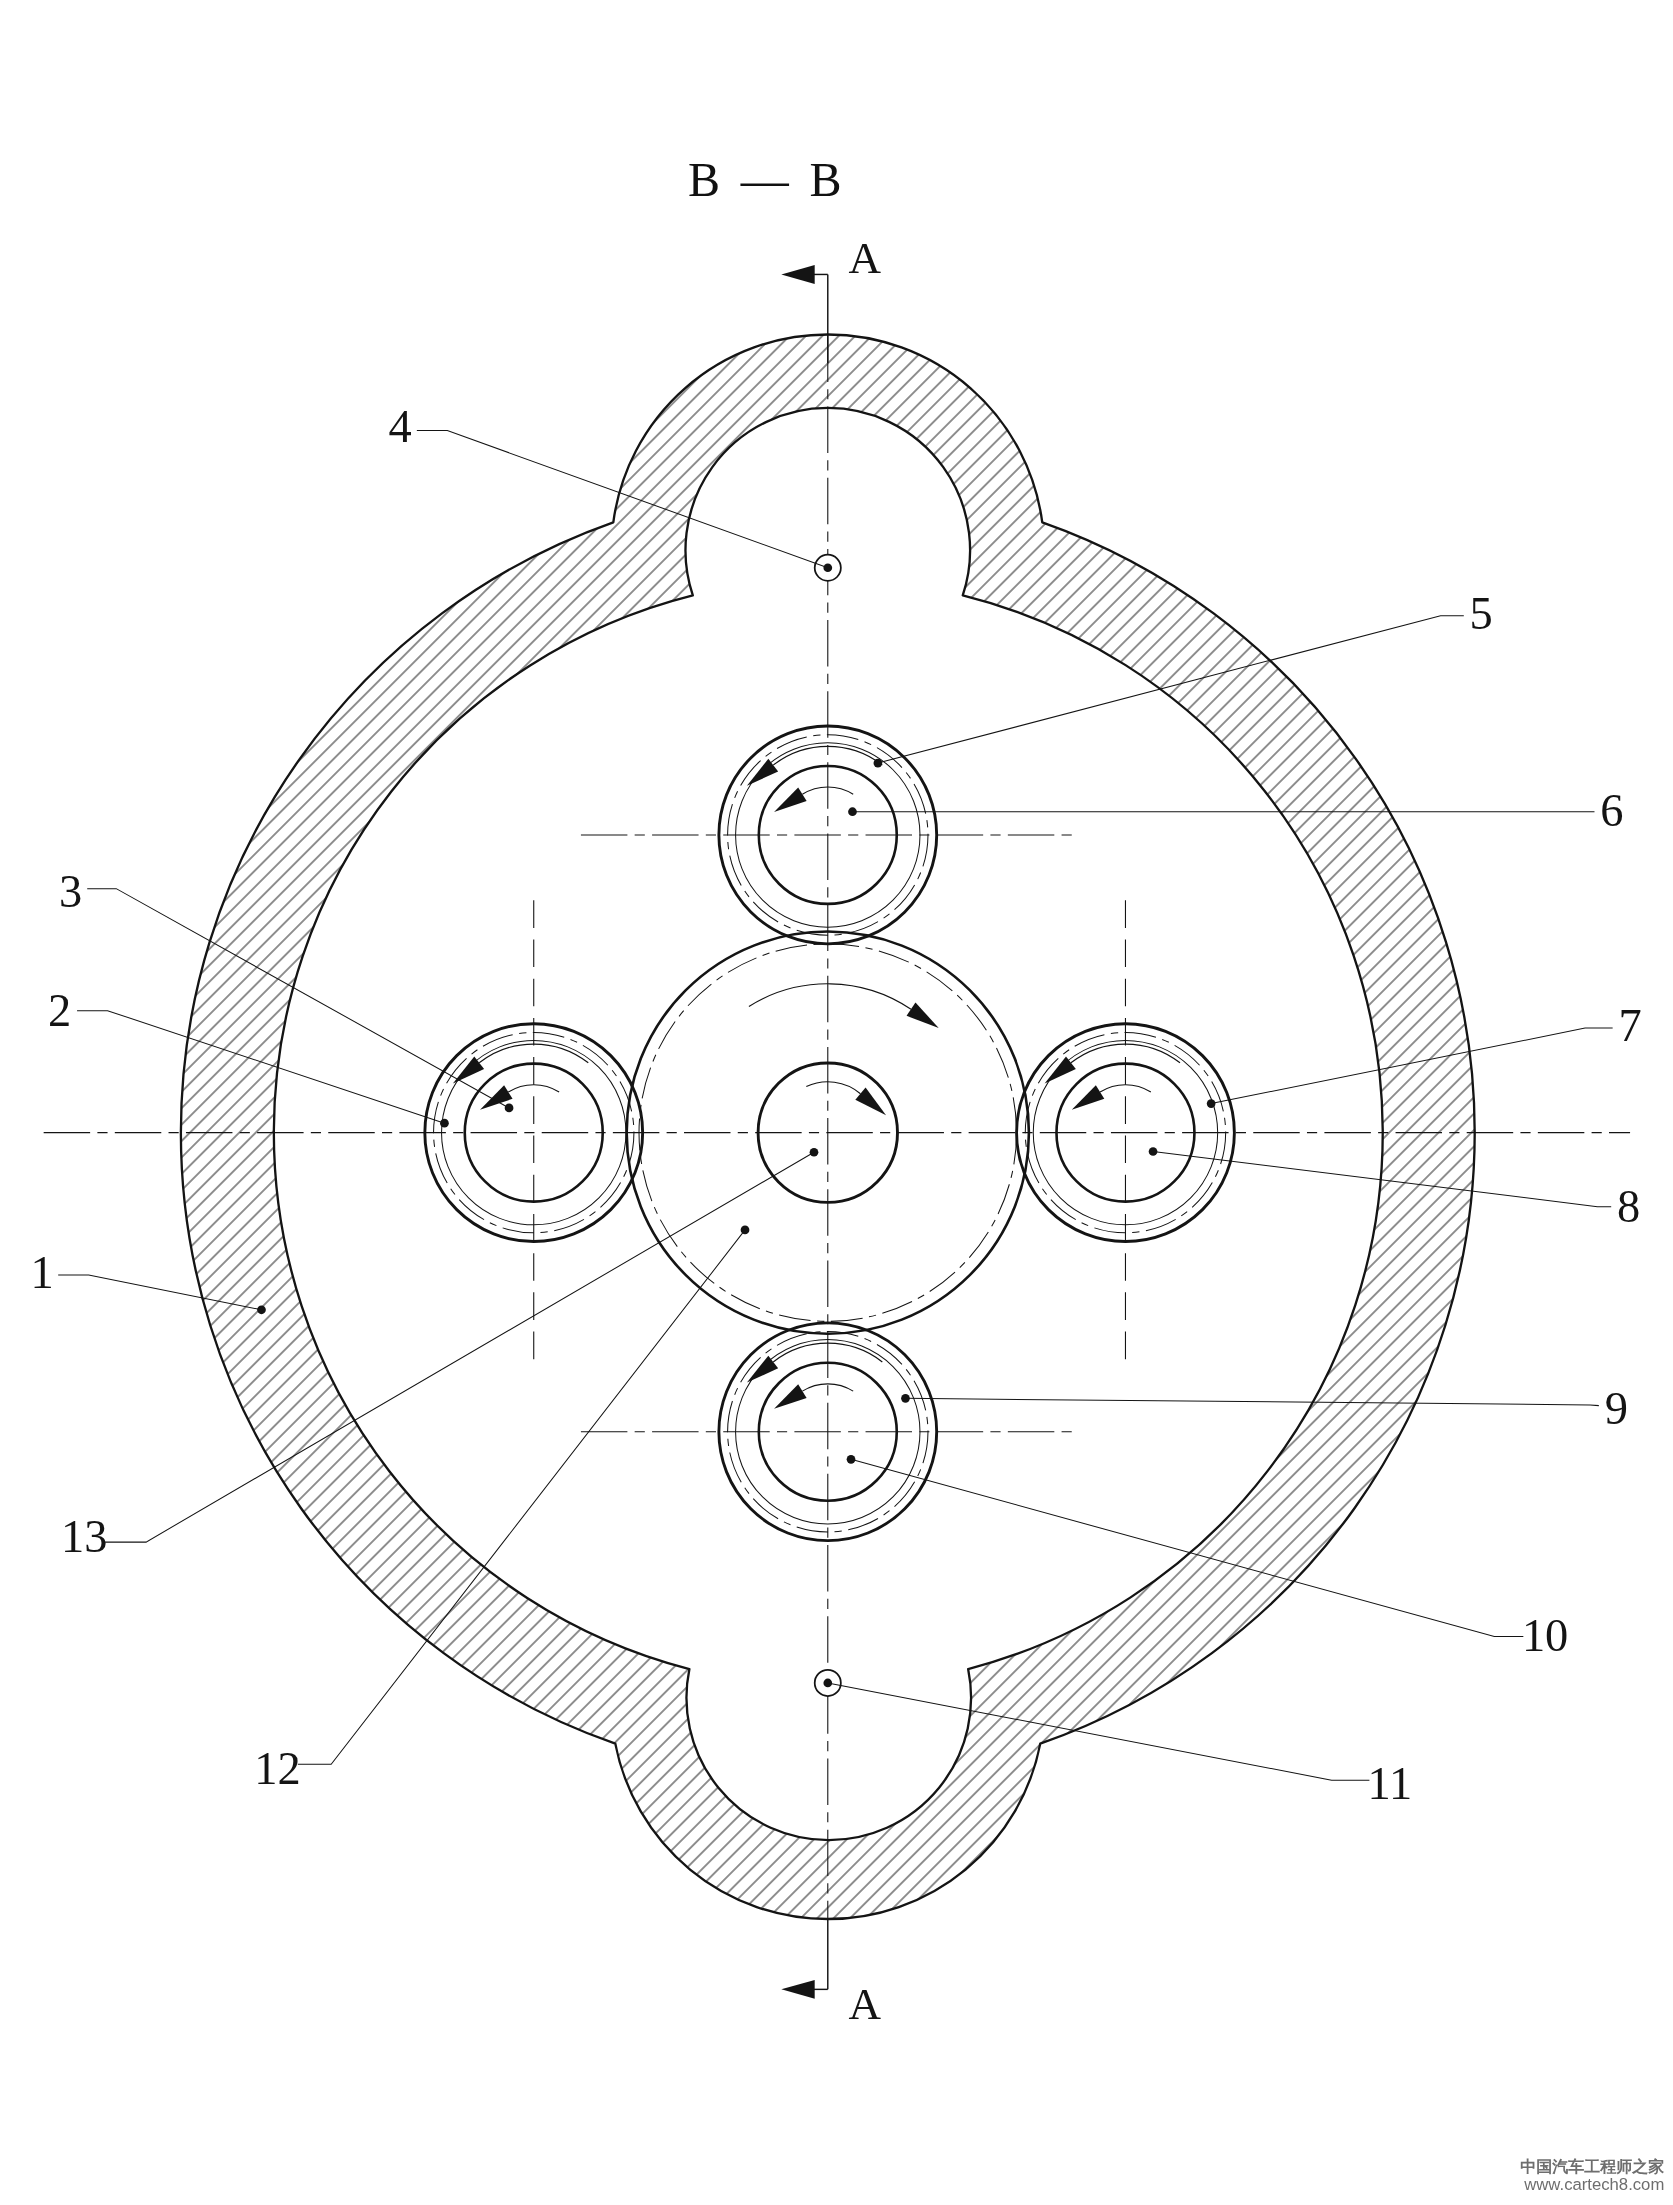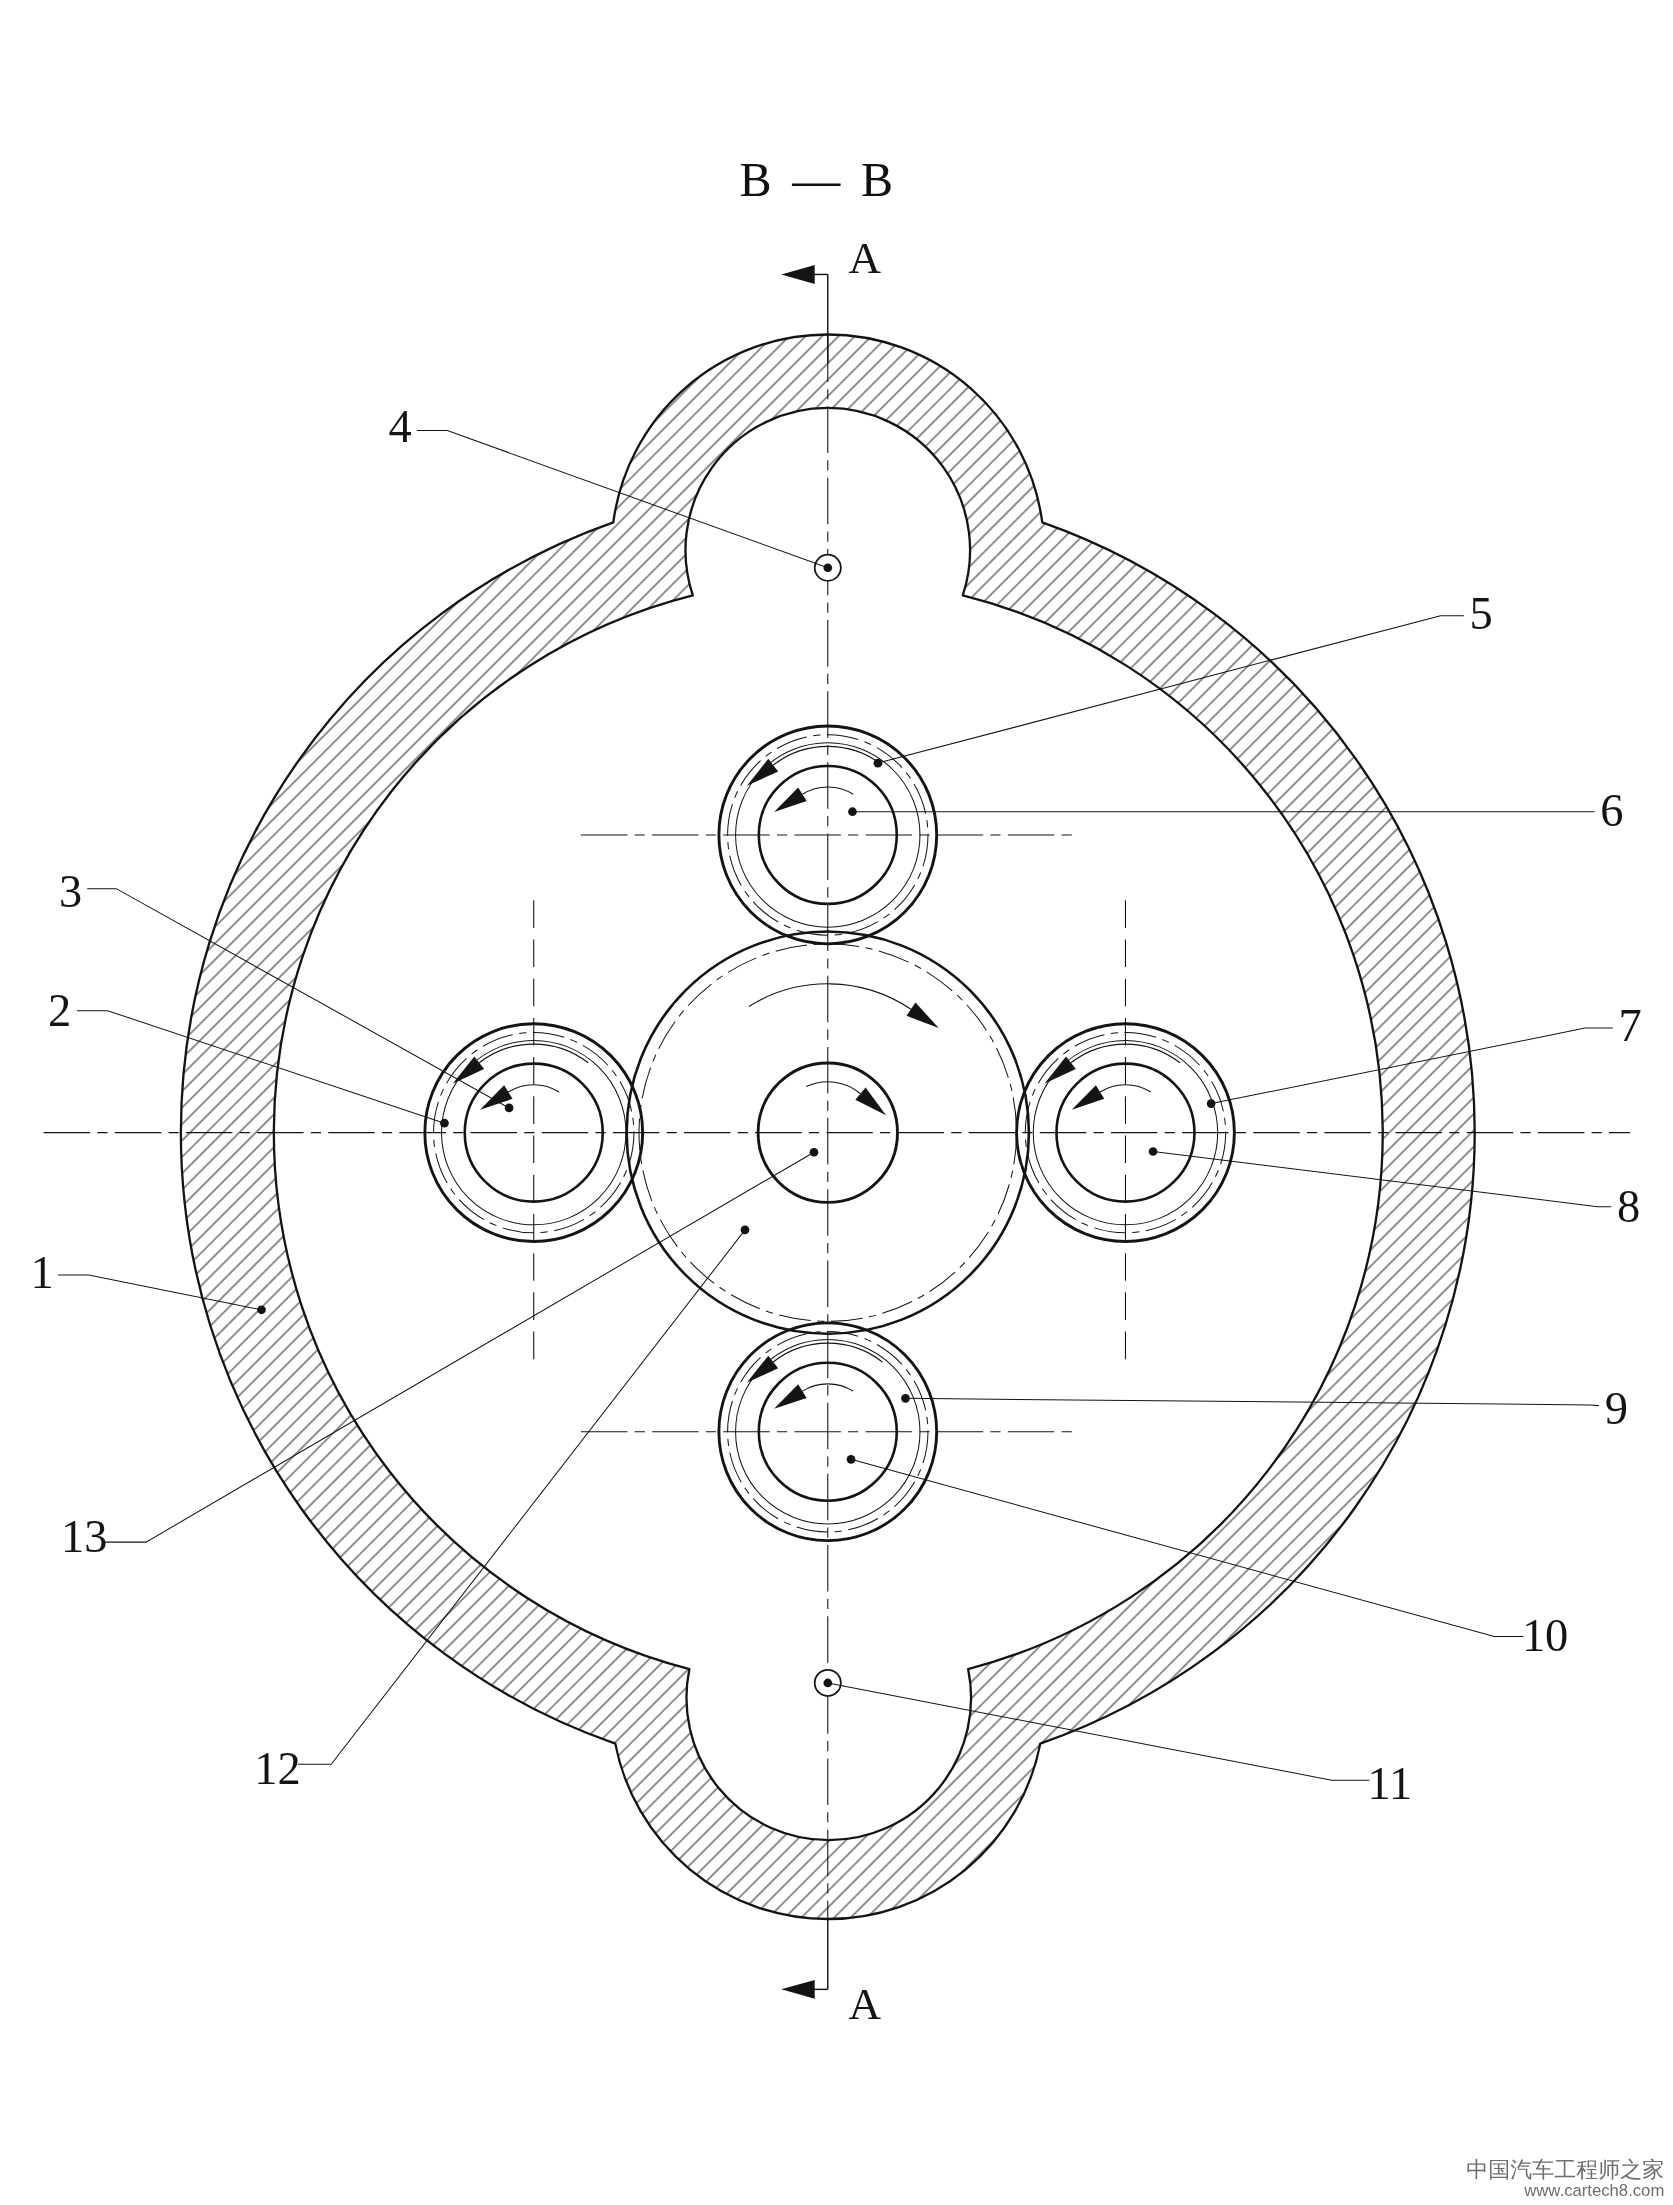--- a/index.html
+++ b/index.html
@@ -1,22 +1,22 @@
 <!DOCTYPE html>
 <html style="font-size:11.6px"><head>
 <meta charset="utf-8">
 <style>
   html,body{margin:0;padding:0;background:#fff;}
   #page{position:relative;width:1673px;height:2205px;background:#fff;overflow:hidden;
         font-family:"Liberation Serif","DejaVu Serif",serif;}
   #drawing{position:absolute;left:0;top:0;}
-  #title{position:absolute;left:688px;top:152px;width:261px;text-align:center;
+  #title{position:absolute;left:688px;top:152px;width:261px;text-align:left;
          font-size:48px;color:#111;letter-spacing:4.4px;white-space:nowrap;}
   #watermark{position:absolute;right:8.7px;top:2158px;text-align:right;color:#6e6e6e;line-height:1.1;}
-  #watermark .cn{font-size:22px;font-weight:normal;font-family:"Liberation Serif","DejaVu Serif",serif;}
+  #watermark .cn{font-size:16px;font-weight:bold;font-family:"Liberation Serif","DejaVu Serif",serif;}
   #watermark .url{font-size:16.7px;font-family:Liberation Sans, sans-serif;}
 </style>
 </head>
 <body>
 
 <div id="page">
   <svg id="drawing" width="1673" height="2205" viewBox="0 0 2304 3037" xmlns="http://www.w3.org/2000/svg">
       <defs>
         <pattern id="hatch" width="16" height="16" patternUnits="userSpaceOnUse" patternTransform="rotate(-45)">
           <path d="M-2 8 H18" stroke="#141414" stroke-width="1.3"></path>

